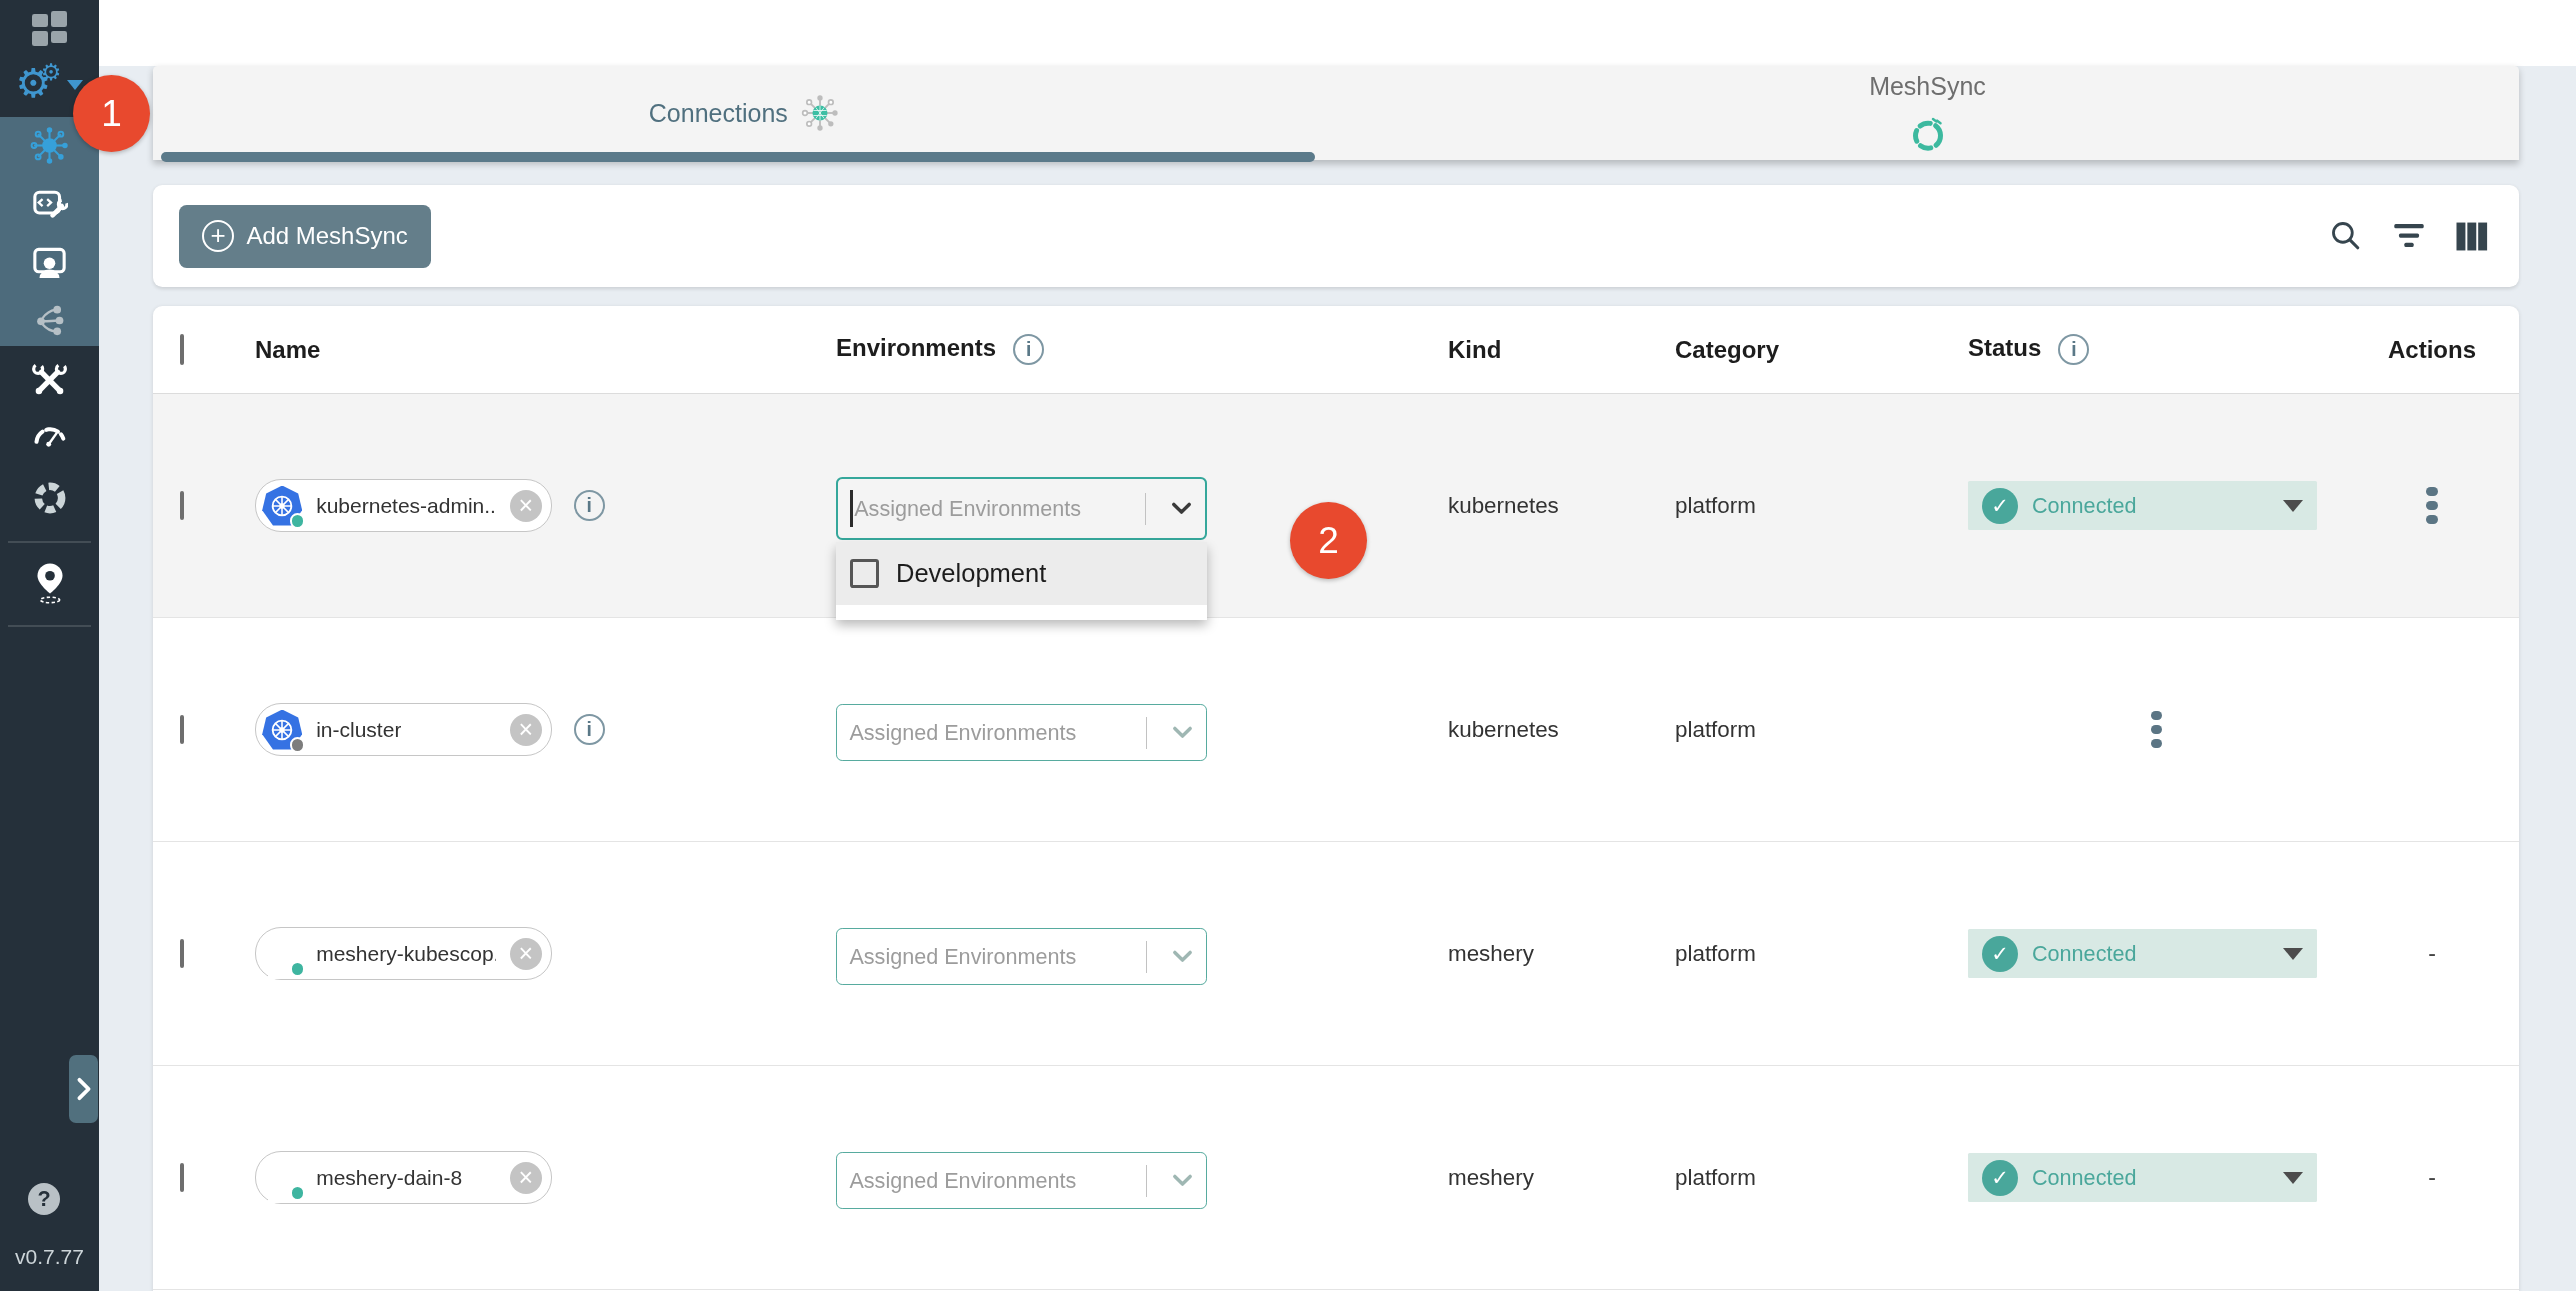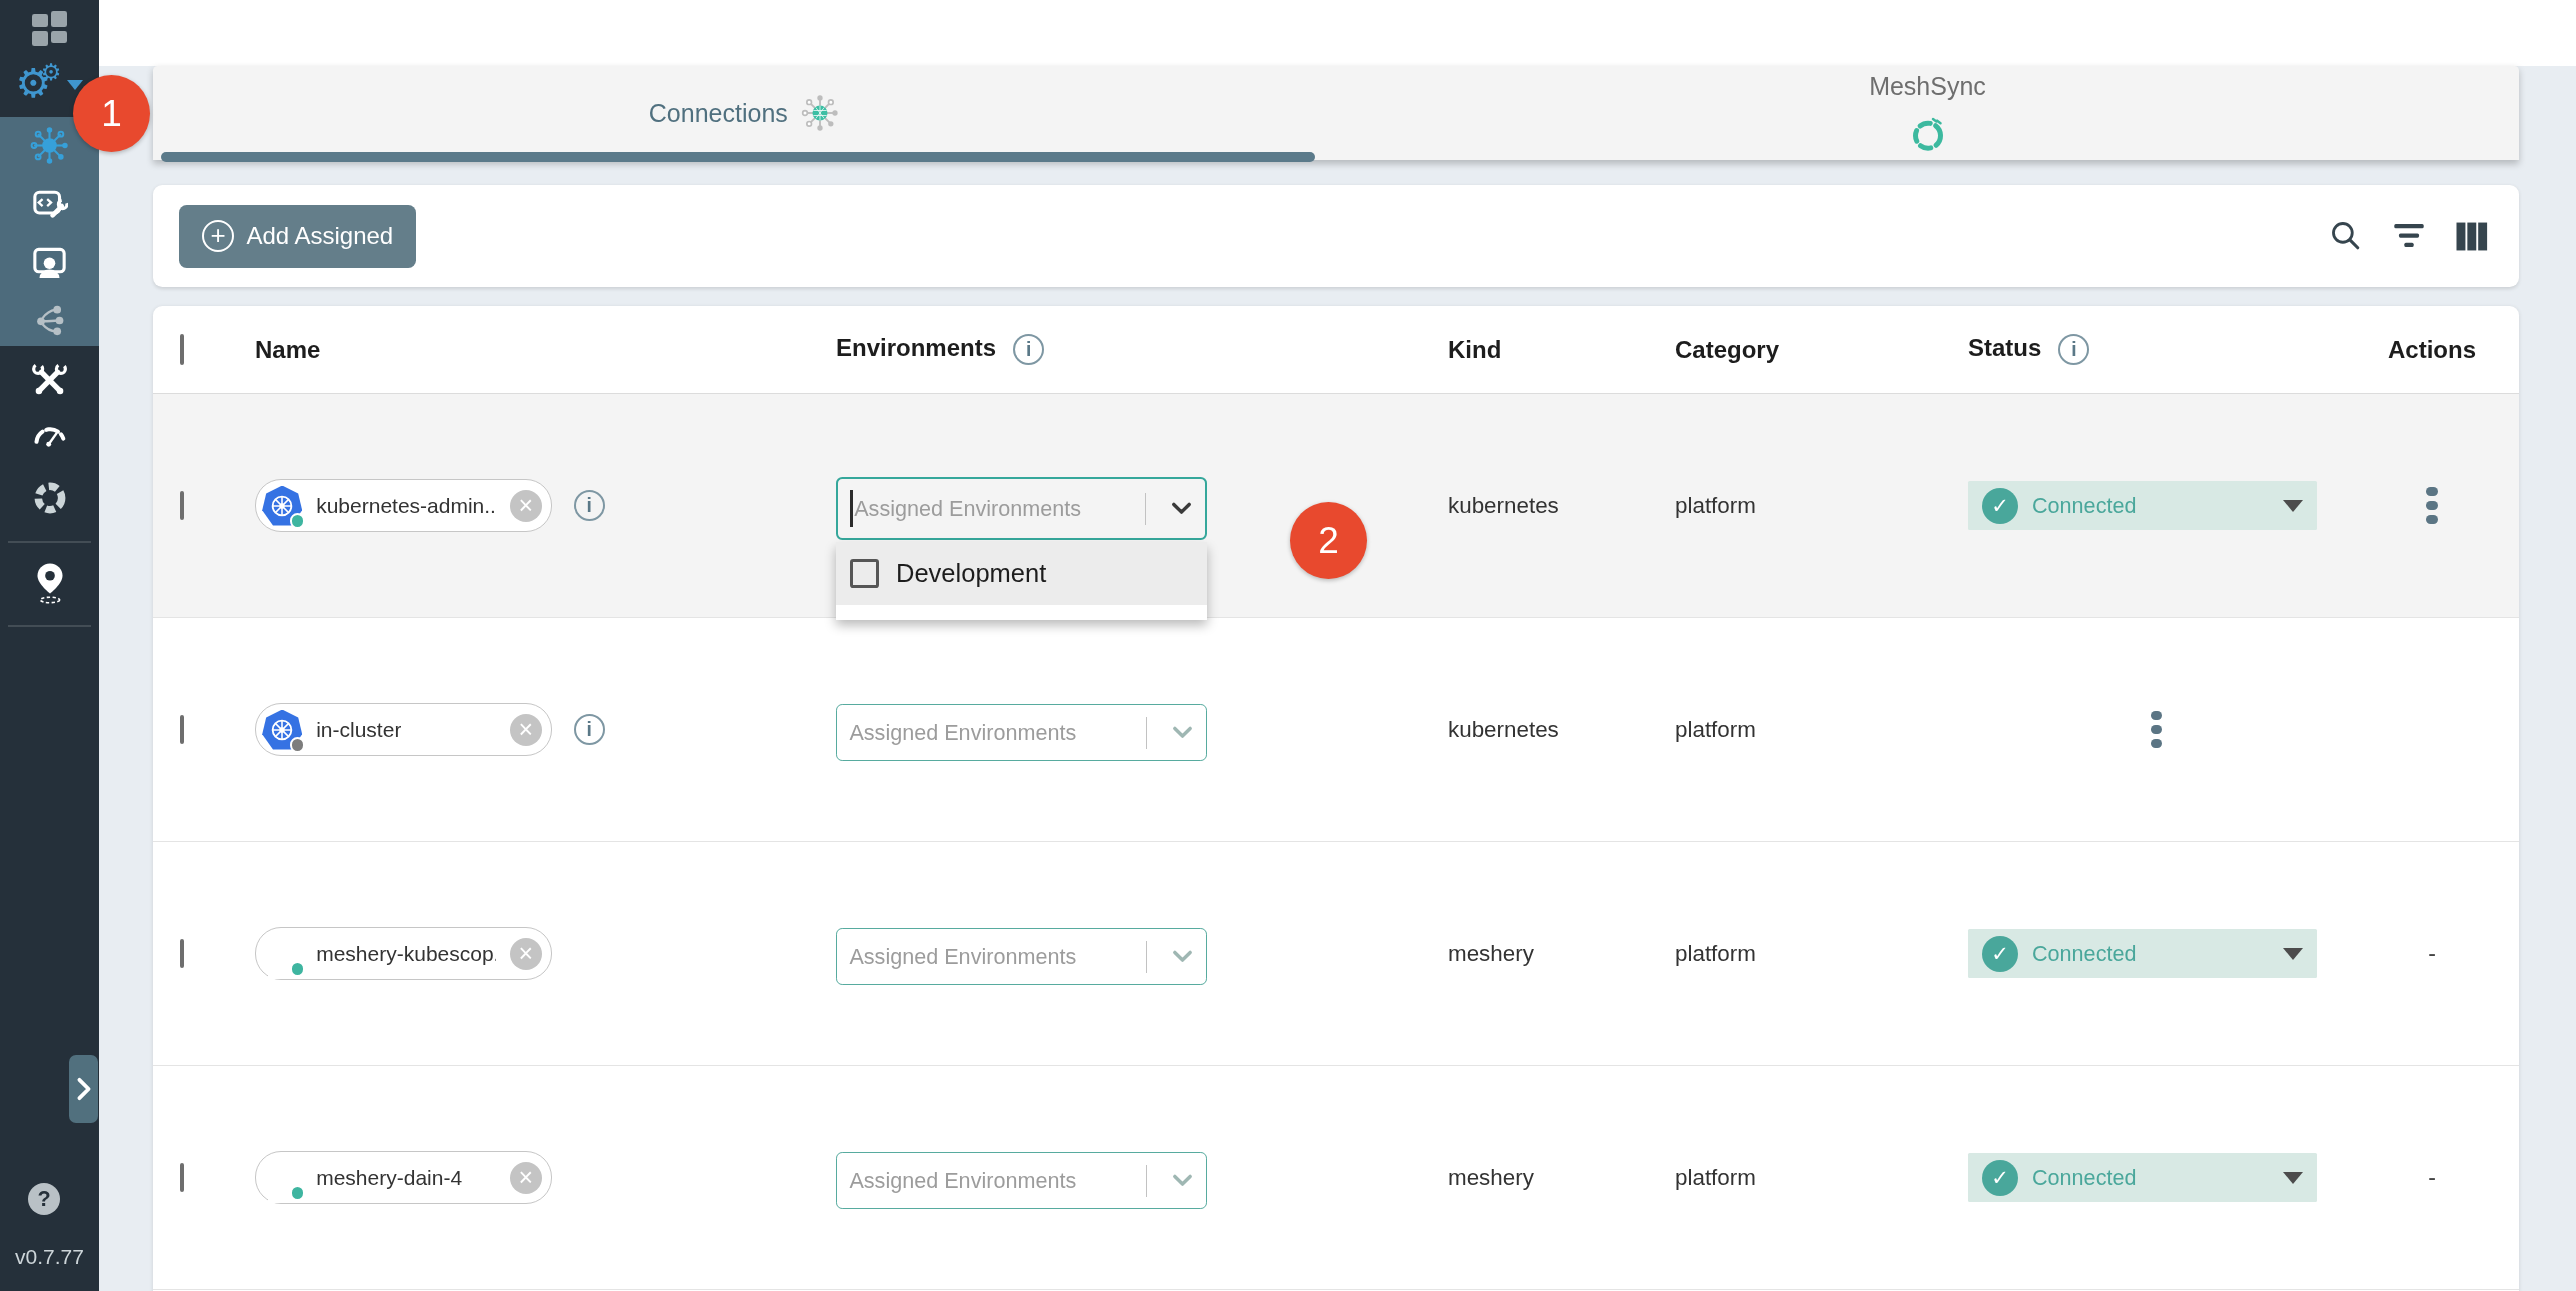--- a/index.html
+++ b/index.html
@@ -267,21 +267,21 @@
         <circle cx="24" cy="26" r="15" fill="none" stroke="#3cb99f" stroke-width="6" stroke-dasharray="13 7" stroke-linecap="round"></circle>
         <path d="M30 6 l4 3 M35 8 l4 3" stroke="#3cb99f" stroke-width="3" stroke-linecap="round" fill="none"></path>
       </svg>
     </div>
     <div class="tab-indicator"></div>
   </div>
 
   <div class="toolbar">
     <button class="btn-add">
       <span class="plus-circle">+</span>
-      <span>Add Assigned</span>
+      <span>Add MeshSync</span>
     </button>
     <div class="toolbar-spacer"></div>
     <div class="tool-icon">
       <svg width="36" height="36" viewBox="0 0 46 46">
         <circle cx="19" cy="19" r="12" fill="none" stroke="#36454e" stroke-width="3.6"></circle>
         <line x1="28" y1="28" x2="38" y2="38" stroke="#36454e" stroke-width="4" stroke-linecap="round"></line>
       </svg>
     </div>
     <div class="tool-icon">
       <svg width="36" height="31" viewBox="0 0 46 40">
@@ -469,21 +469,21 @@
     </div>
 
     <div class="trow trow-data">
       <div><span class="cb"></span></div>
       <div class="namecell">
         <div class="chip">
           <span class="logo-wrap">
             <span class="avatar"></span>
             <span class="statusdot dot-teal"></span>
           </span>
-          <span class="chip-label">meshery-dain-4</span>
+          <span class="chip-label">meshery-dain-8</span>
           <span class="chip-x">×</span>
         </div>
       </div>
       <div class="envcell">
         <div class="select">
           <span class="select-placeholder">Assigned Environments</span>
           <span class="select-divider"></span>
           <span class="select-chevron">
             <svg width="23" height="18.5" viewBox="0 0 30 24">
                 <polyline points="5,7 15,17 25,7" fill="none" stroke="#9fb7b3" stroke-width="4.5" stroke-linecap="round" stroke-linejoin="round"></polyline>

